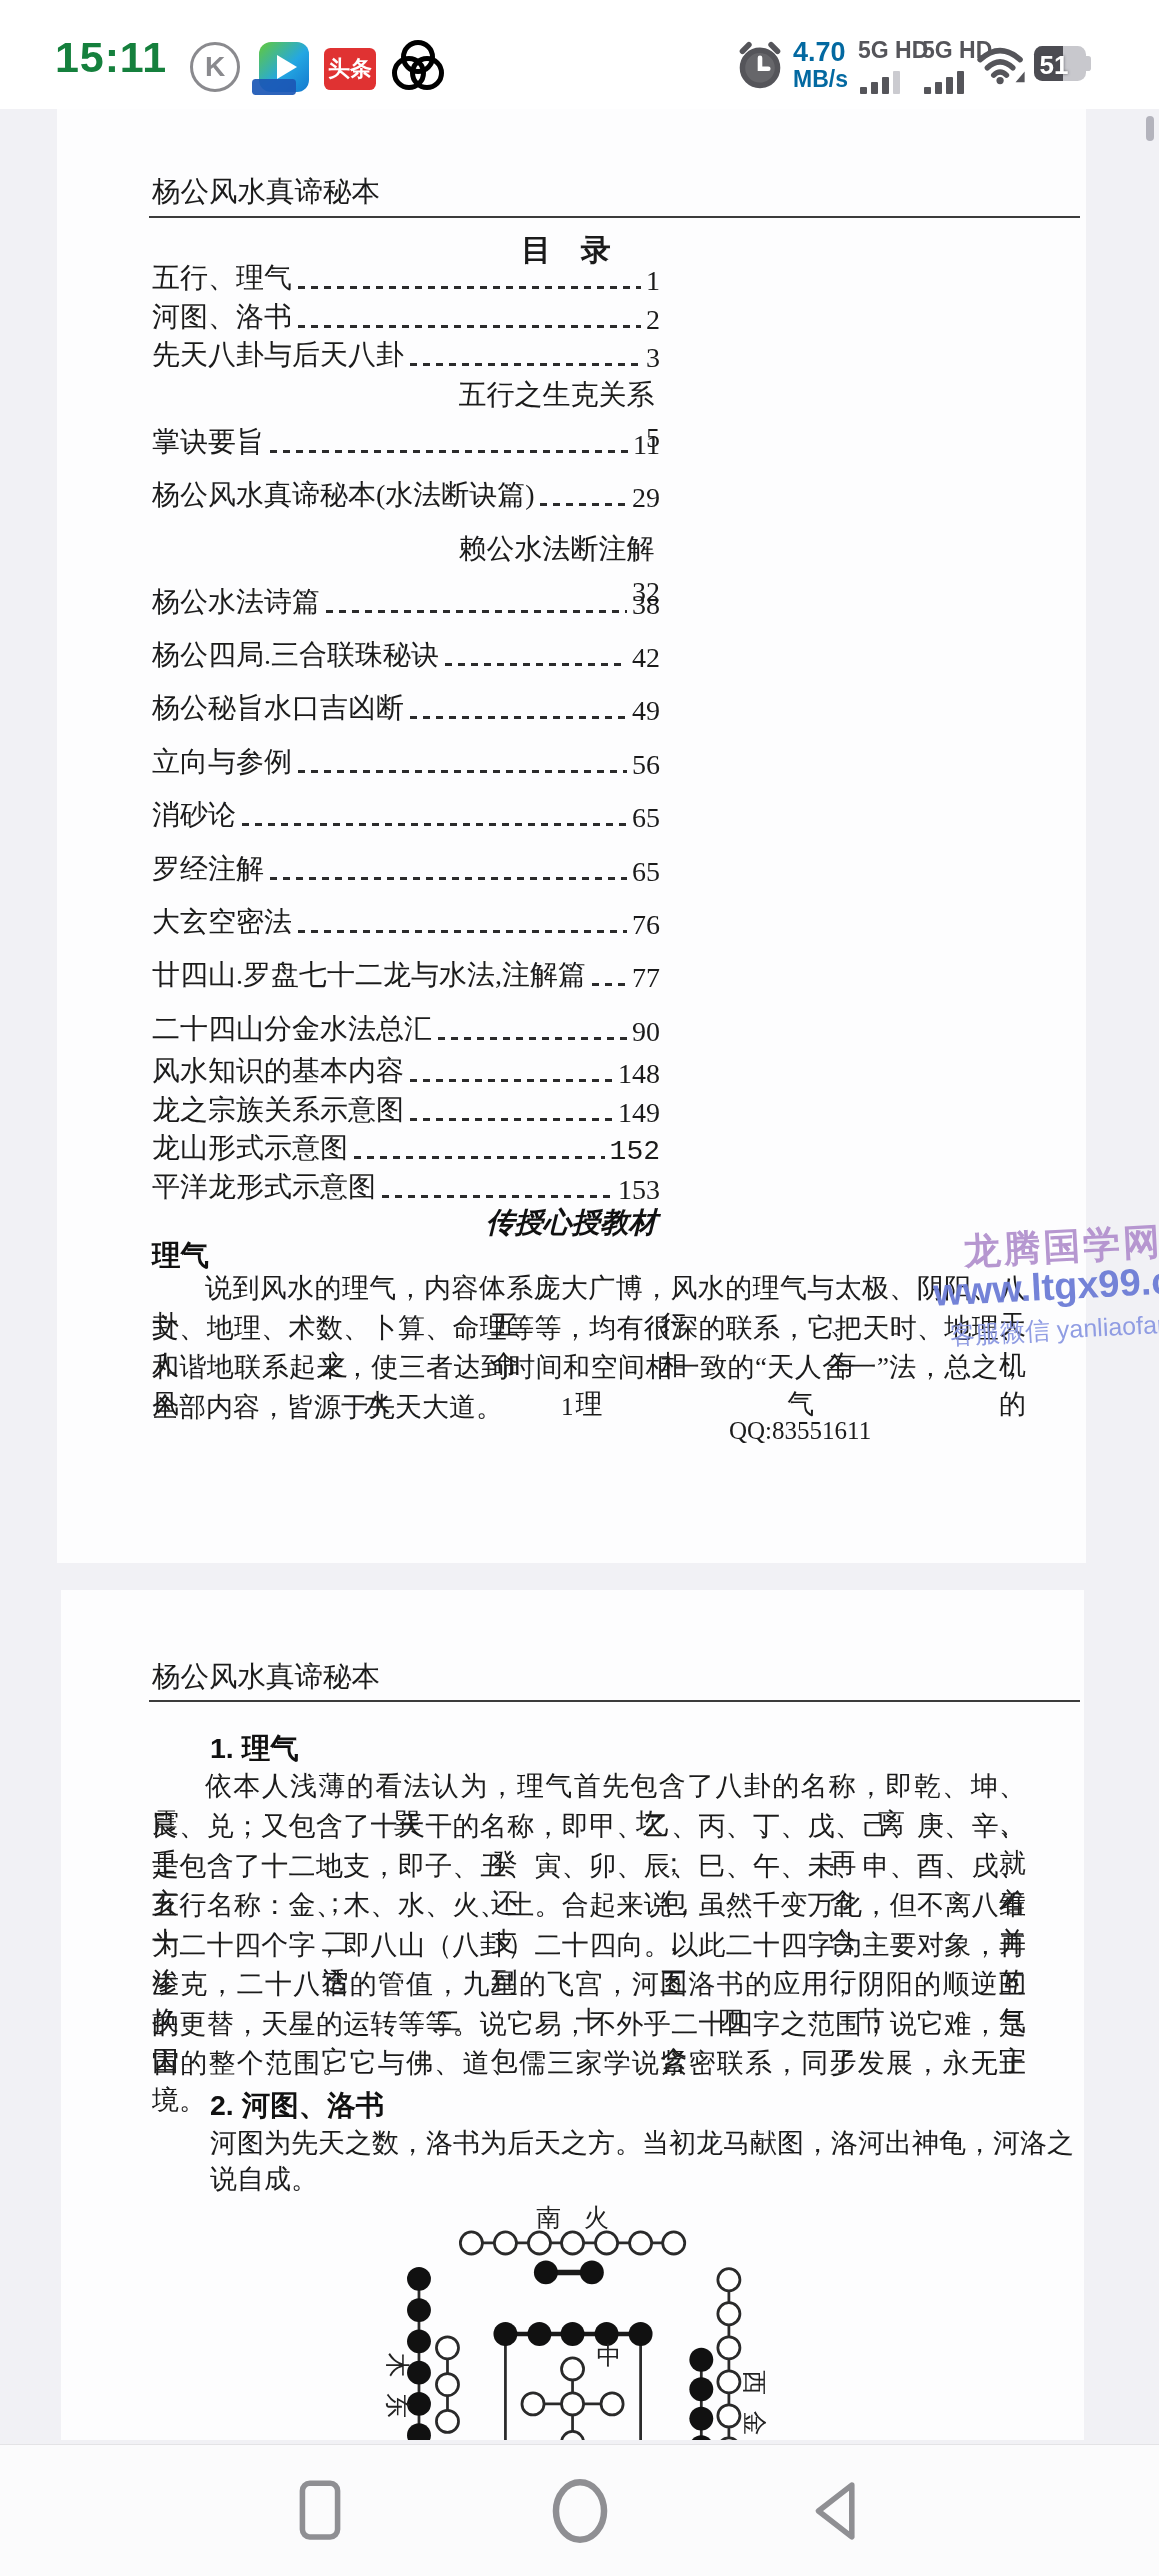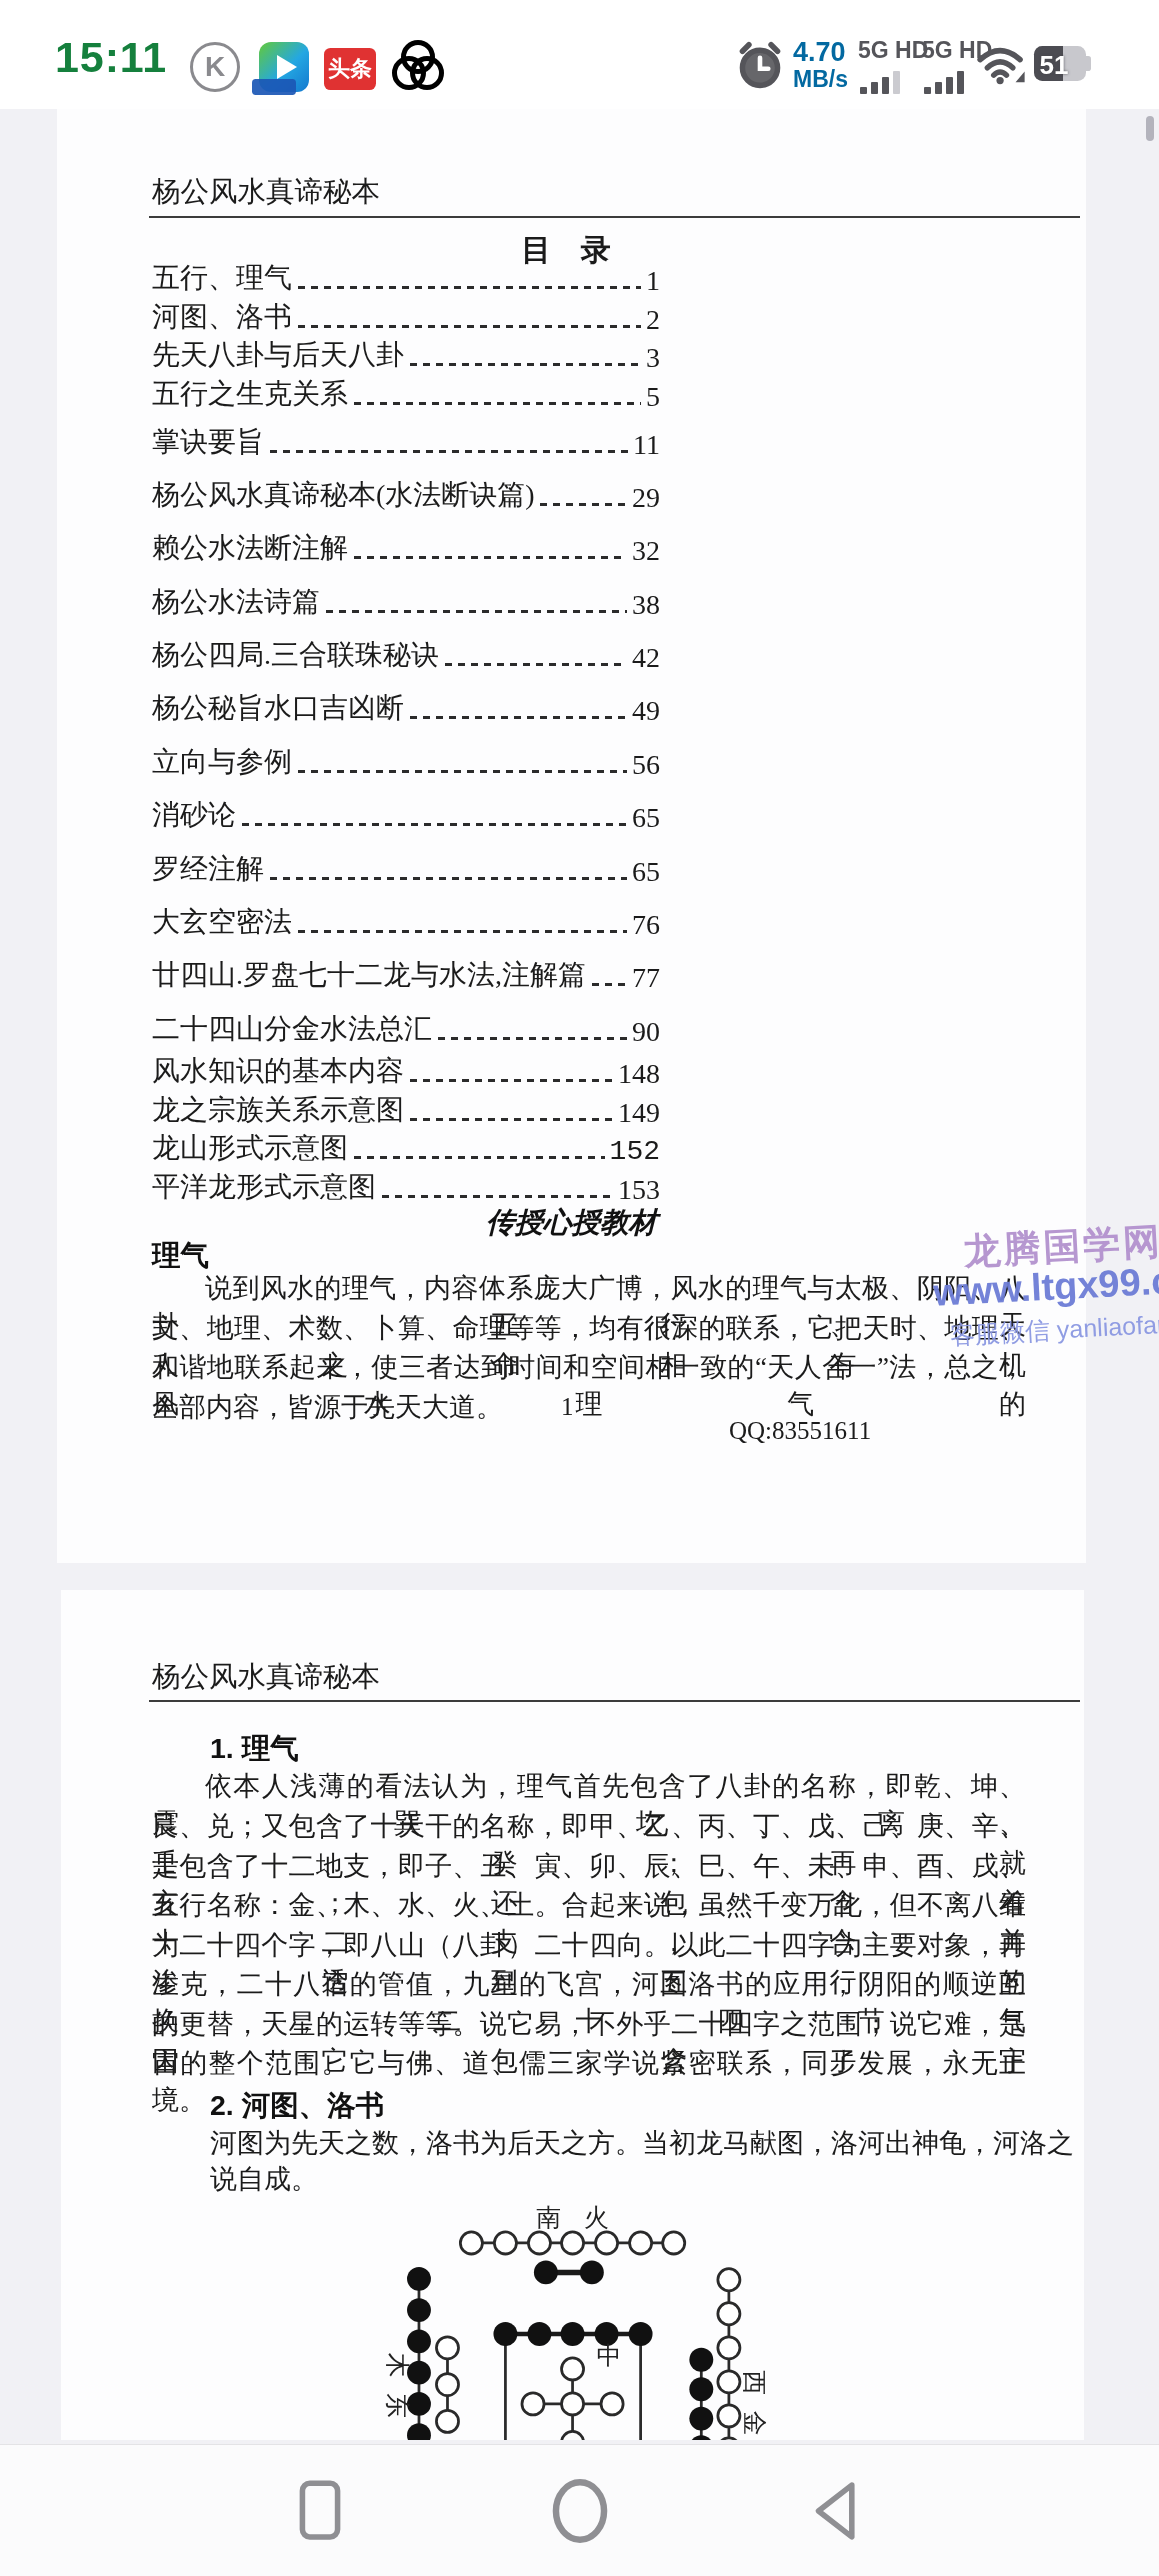--- a/index.html
+++ b/index.html
@@ -157,39 +157,39 @@
     <span class="leader"></span>
     <span class="pnum">2</span>
   </div>
 
   <div class="toc-row" style="top: 228px; left: 95px;">
     <span class="toc-label">先天八卦与后天八卦</span>
     <span class="leader"></span>
     <span class="pnum">3</span>
   </div>
 
-  <div class="toc-row" style="top: 267px; left: 95px;">
+  <div class="toc-row" style="top: 267px; left: 95px; flex-direction: column;">
     <span class="toc-label">五行之生克关系</span>
     <span class="leader"></span>
     <span class="pnum">5</span>
   </div>
 
   <div class="toc-row" style="top: 315px; left: 95px;">
     <span class="toc-label">掌诀要旨</span>
     <span class="leader"></span>
     <span class="pnum">11</span>
   </div>
 
   <div class="toc-row" style="top: 368px; left: 95px;">
     <span class="toc-label">杨公风水真谛秘本(水法断诀篇)</span>
     <span class="leader"></span>
     <span class="pnum">29</span>
   </div>
 
-  <div class="toc-row" style="top: 421px; left: 95px;">
+  <div class="toc-row" style="top: 421px; left: 95px; flex-direction: column;">
     <span class="toc-label">赖公水法断注解</span>
     <span class="leader"></span>
     <span class="pnum">32</span>
   </div>
 
   <div class="toc-row" style="top: 475px; left: 95px;">
     <span class="toc-label">杨公水法诗篇</span>
     <span class="leader"></span>
     <span class="pnum">38</span>
   </div>

